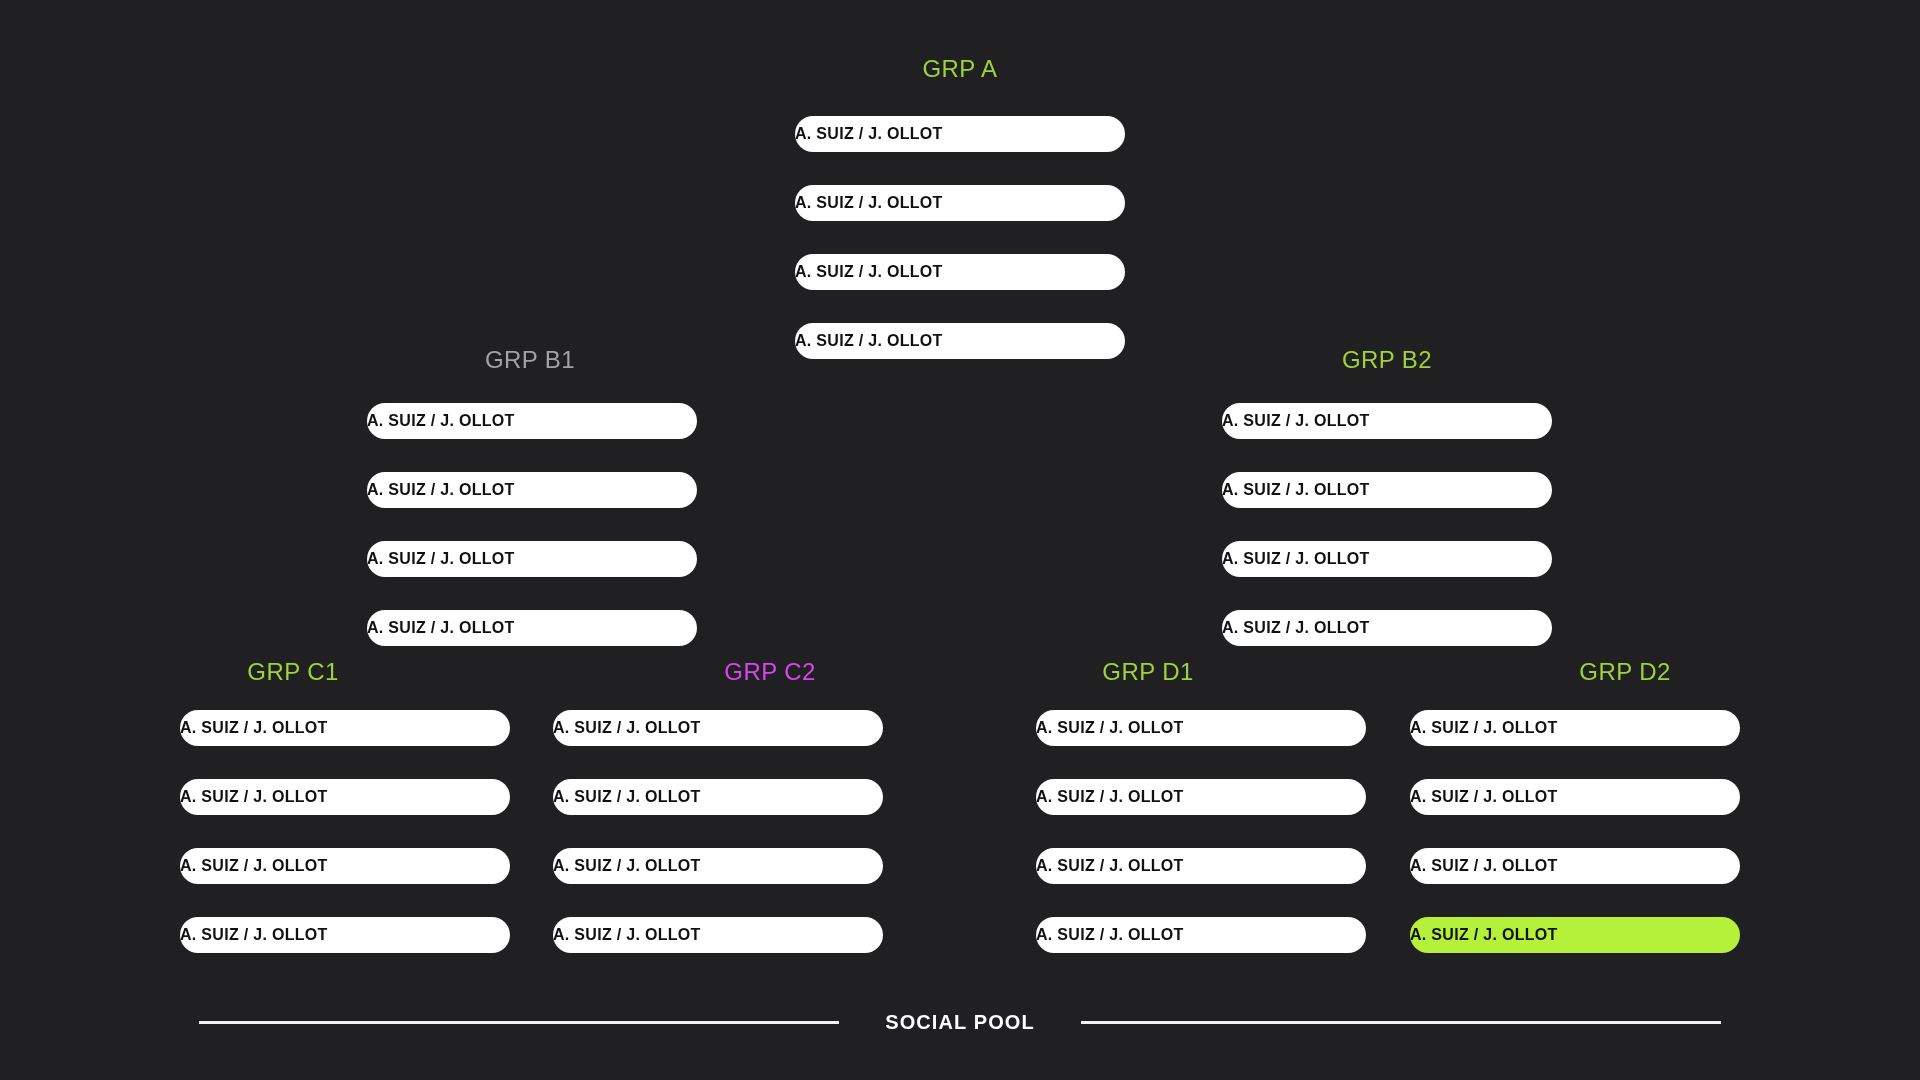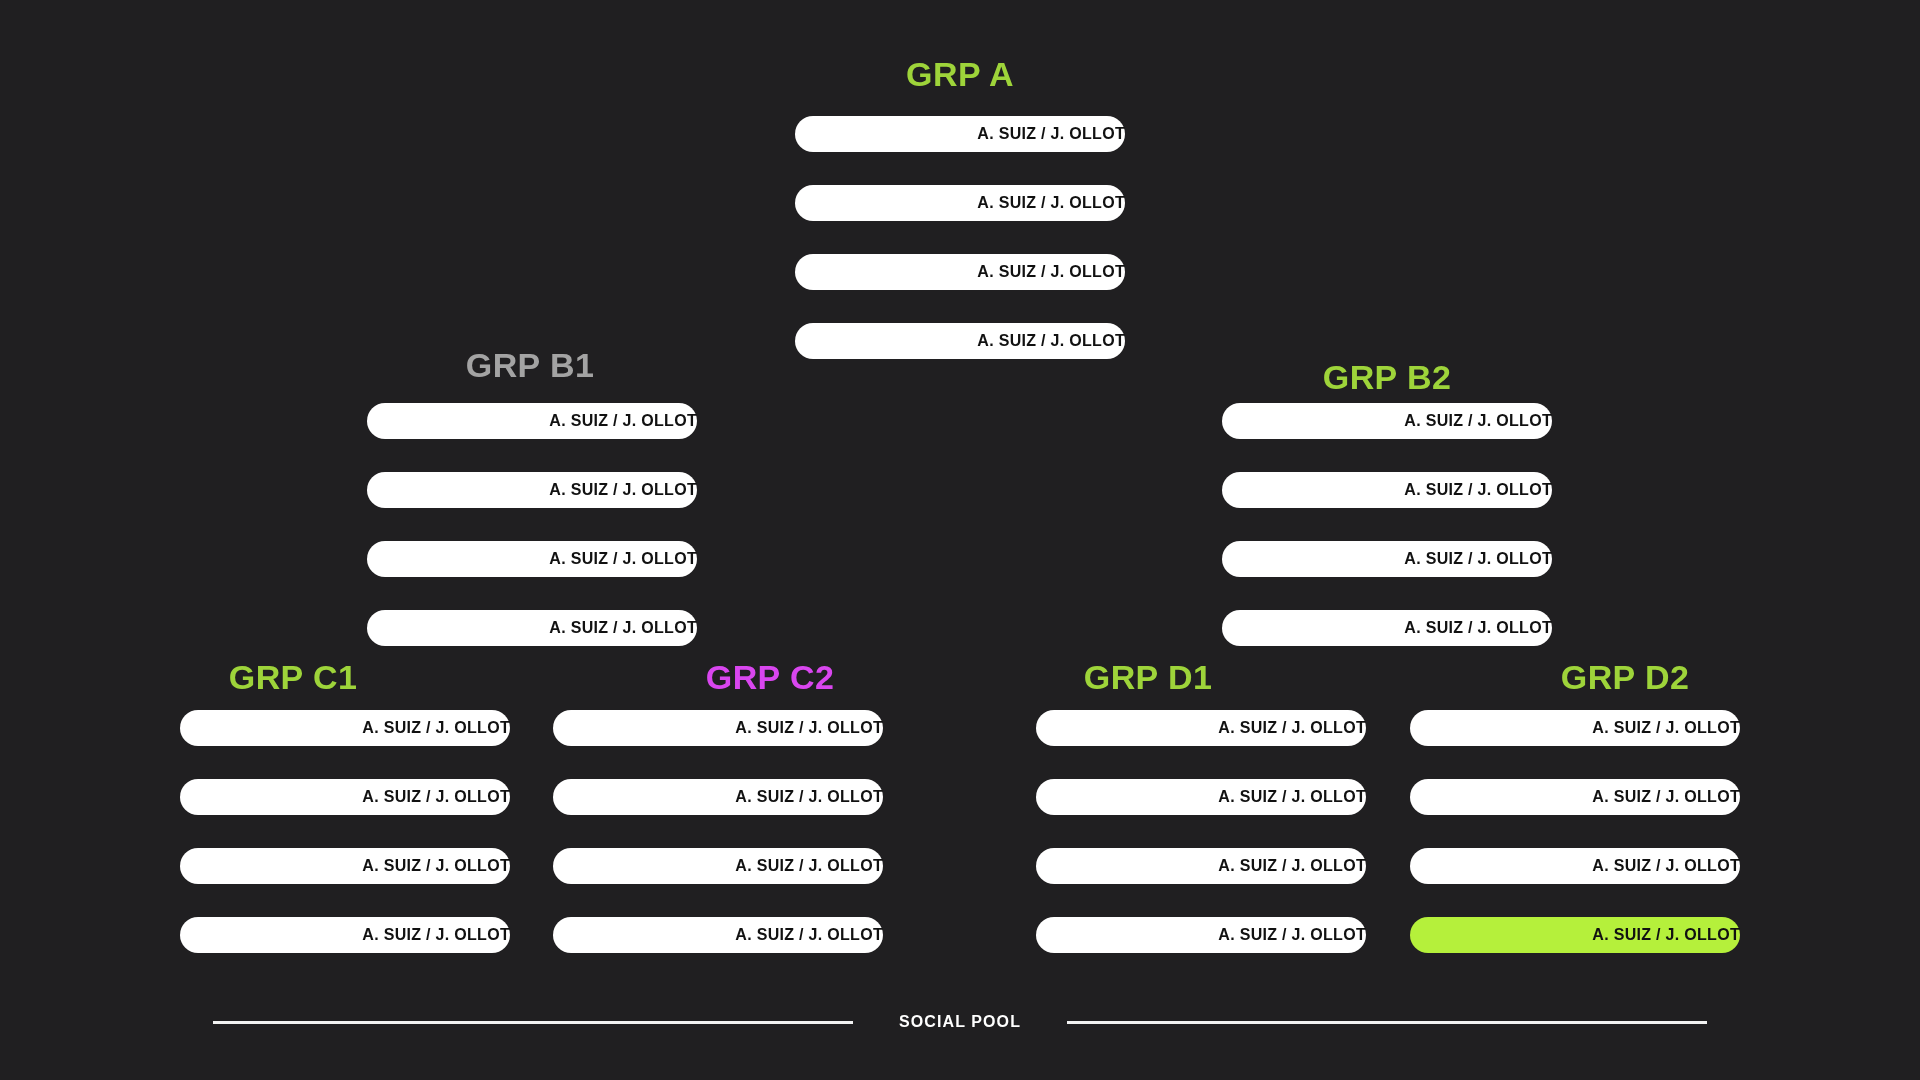--- a/index.html
+++ b/index.html
@@ -12,37 +12,37 @@
   #stage {
     position:relative;
     width:1920px; height:1080px;
     background:#201F21;
   }
 
   
   .grp-label {
     position:absolute;
     color:#9ED43A;
-    font-size:34px;
-    font-weight:bold;
+    font-size:24px;
+    font-weight:normal;
     letter-spacing:0.4px;
     white-space:nowrap;
     line-height:1;
   }
   .grp-label.center { transform:translateX(-50%); }
 
   
   .pill {
     position:absolute;
     height:36px;
     background:#FFFFFF;
     border-radius:18px;
     display:flex;
     align-items:center;
-    justify-content:flex-end;
+    justify-content:flex-start;
   }
   .pill .pill-text {
     color:#111111;
     font-size:16px;
     font-weight:bold;
     letter-spacing:0.3px;
     white-space:nowrap;
     line-height:1;
   }
   .pill.highlight { background:#B5F03B; }
@@ -59,21 +59,21 @@
     justify-content:center;
   }
   #footer .rule {
     height:3px;
     background:#F2F2F2;
   }
   #footer .rule.left  { width:640px; margin-right:46px; }
   #footer .rule.right { width:640px; margin-left:46px; }
   #footer .footer-text {
     color:#FFFFFF;
-    font-size:16px;
+    font-size:20px;
     font-weight:bold;
     letter-spacing:1.1px;
     white-space:nowrap;
     line-height:1;
   }
 </style>
 </head>
 <body style="background: rgb(32, 31, 33);">
 
 <div id="stage" style="background: rgb(32, 31, 33);">
@@ -98,21 +98,21 @@
       </div>
       <div class="pill" style="left: 367px; width: 330px; top: 472px; background: rgb(255, 255, 255);">
         <span class="pill-text" style="color: rgb(17, 17, 17);">A. SUIZ / J. OLLOT</span>
       </div>
       <div class="pill" style="left: 367px; width: 330px; top: 541px; background: rgb(255, 255, 255);">
         <span class="pill-text" style="color: rgb(17, 17, 17);">A. SUIZ / J. OLLOT</span>
       </div>
       <div class="pill" style="left: 367px; width: 330px; top: 610px; background: rgb(255, 255, 255);">
         <span class="pill-text" style="color: rgb(17, 17, 17);">A. SUIZ / J. OLLOT</span>
       </div>
-      <div class="grp-label center" style="left: 1387px; top: 360px; color: rgb(158, 212, 58);">GRP B2</div>
+      <div class="grp-label center" style="left: 1387px; top: 348px; color: rgb(158, 212, 58);">GRP B2</div>
       <div class="pill" style="left: 1222px; width: 330px; top: 403px; background: rgb(255, 255, 255);">
         <span class="pill-text" style="color: rgb(17, 17, 17);">A. SUIZ / J. OLLOT</span>
       </div>
       <div class="pill" style="left: 1222px; width: 330px; top: 472px; background: rgb(255, 255, 255);">
         <span class="pill-text" style="color: rgb(17, 17, 17);">A. SUIZ / J. OLLOT</span>
       </div>
       <div class="pill" style="left: 1222px; width: 330px; top: 541px; background: rgb(255, 255, 255);">
         <span class="pill-text" style="color: rgb(17, 17, 17);">A. SUIZ / J. OLLOT</span>
       </div>
       <div class="pill" style="left: 1222px; width: 330px; top: 610px; background: rgb(255, 255, 255);">

